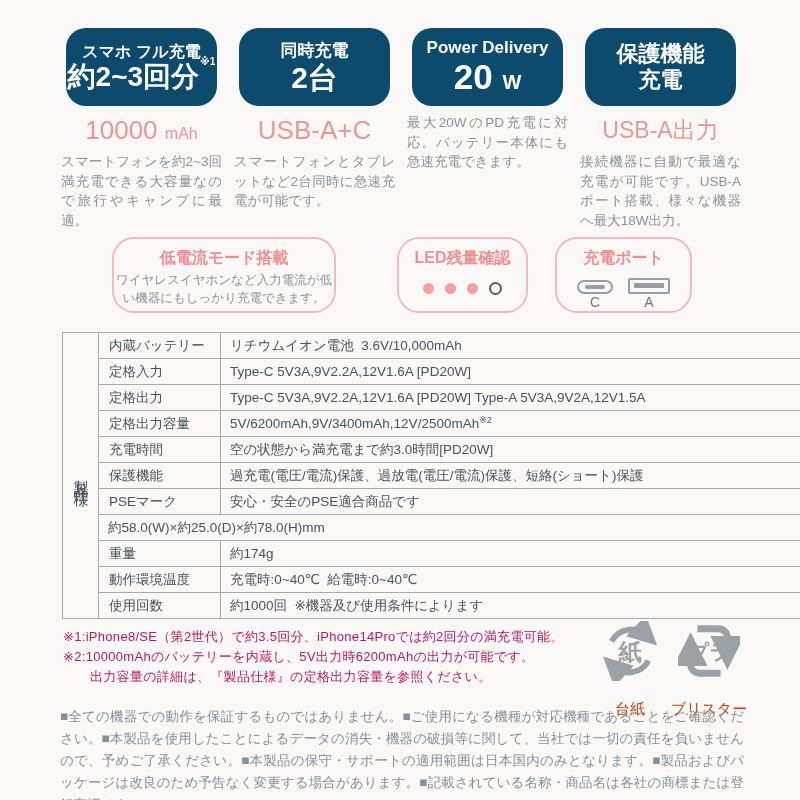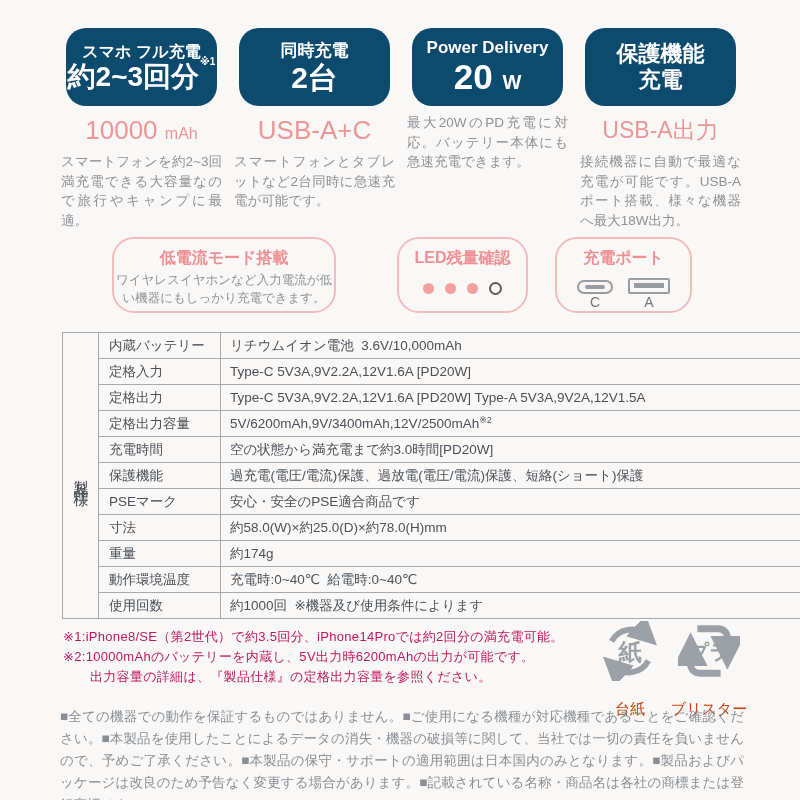--- a/index.html
+++ b/index.html
@@ -269,21 +269,20 @@
         </div>
         <div class="spec-row">
           <div class="spec-label">保護機能</div>
           <div class="spec-value">過充電(電圧/電流)保護、過放電(電圧/電流)保護、短絡(ショート)保護</div>
         </div>
         <div class="spec-row">
           <div class="spec-label">PSEマーク</div>
           <div class="spec-value">安心・安全のPSE適合商品です</div>
         </div>
         <div class="spec-row">
-          <div class="spec-label">寸法</div>
           <div class="spec-value">約58.0(W)×約25.0(D)×約78.0(H)mm</div>
         </div>
         <div class="spec-row">
           <div class="spec-label">重量</div>
           <div class="spec-value">約174g</div>
         </div>
         <div class="spec-row">
           <div class="spec-label">動作環境温度</div>
           <div class="spec-value">充電時:0~40℃  給電時:0~40℃</div>
         </div>

